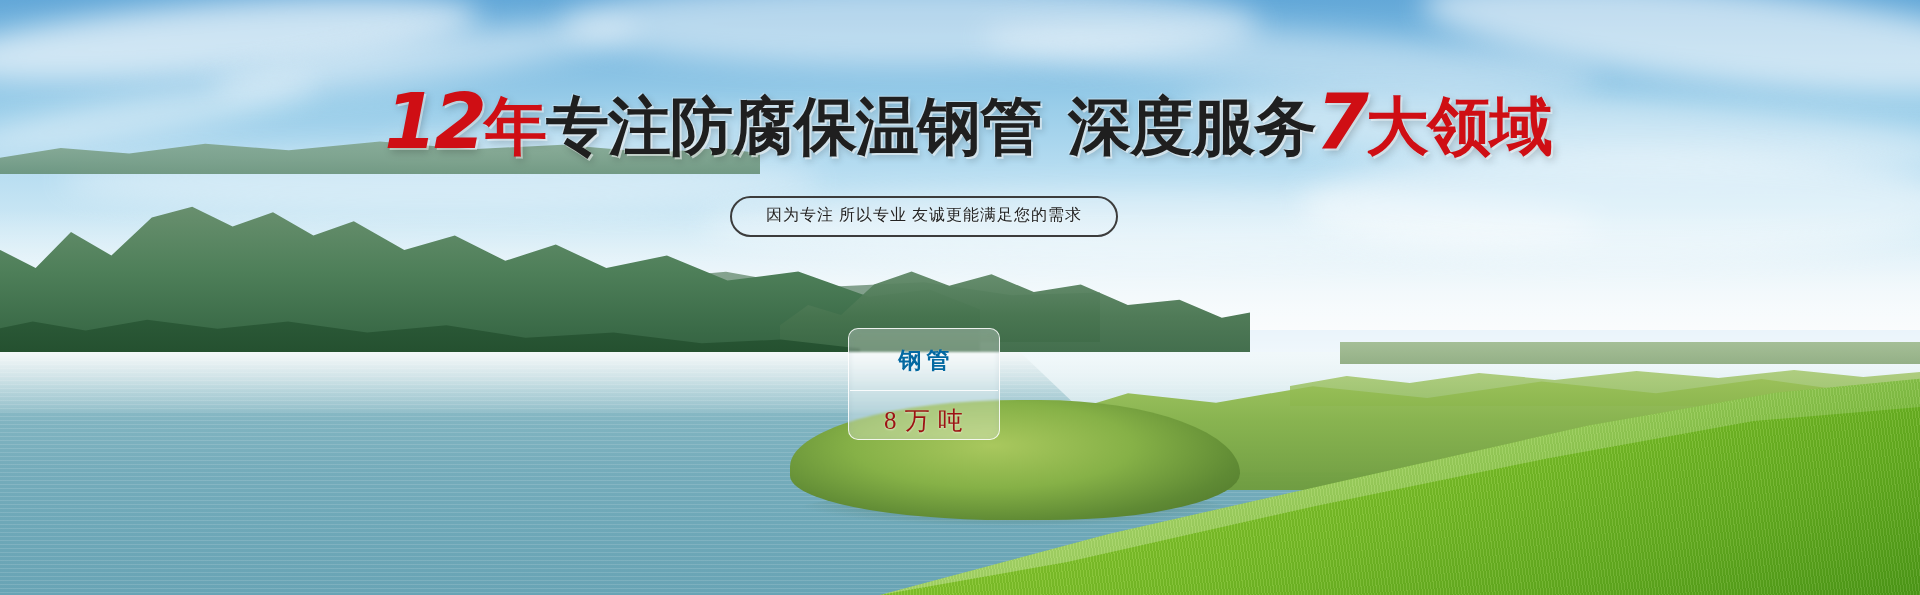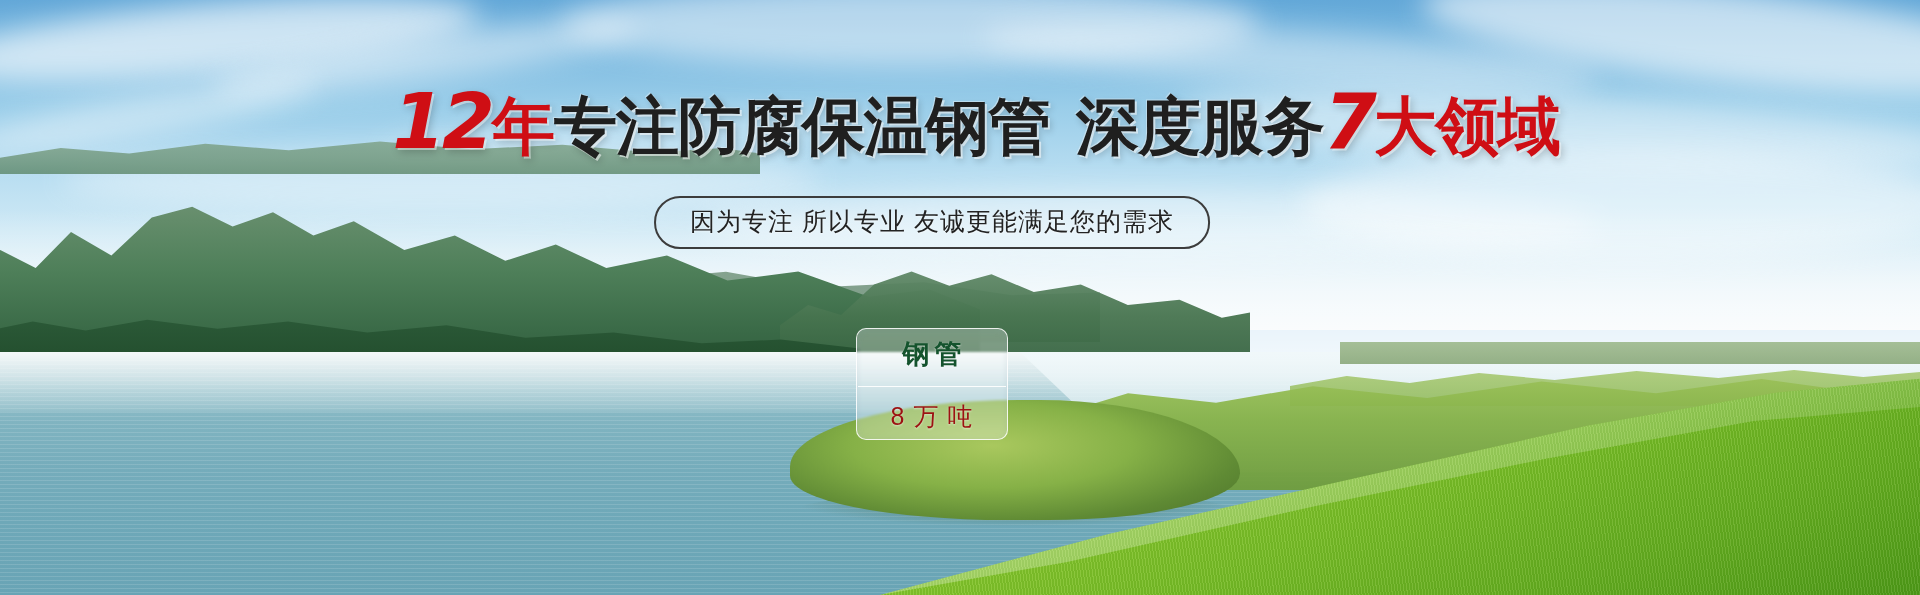--- a/index.html
+++ b/index.html
@@ -157,21 +157,21 @@
       rgba(20,80,10,.10) 1px, rgba(20,80,10,.10) 3px);
     opacity:.85;
   }
   .grass-edge{
     position:absolute; left:880px; top:360px; width:1040px; height:235px;
     clip-path:polygon(100% 8%, 100% 20%, 84% 26%, 64% 42%, 42% 62%, 18% 86%, 0% 100%, 22% 74%, 46% 50%, 68% 28%, 86% 14%);
     background:linear-gradient(160deg,rgba(255,255,255,.45),rgba(255,255,255,0));
   }
 
   
-  .content{position:absolute;left:16px;top:0;width:1832px;height:595px;}
+  .content{position:absolute;left:8px;top:0;width:1832px;height:595px;}
 
   .headline{
     position:absolute; left:0; top:84px; width:1920px;
     text-align:center;
     font-family:"DejaVu Sans","Liberation Sans",sans-serif;
     font-weight:bold;
     font-size:63px;
     line-height:1;
     letter-spacing:-1px;
     white-space:nowrap;
@@ -196,22 +196,22 @@
        2px 2px 0 rgba(255,255,255,.45),
        3px 4px 8px rgba(0,0,0,.22);
   }
   .headline .gap{display:inline-block;width:26px;}
 
   .subtitle{
     position:absolute; top:196px; left:50%; transform:translateX(-50%);
     border:2px solid #3c3c3c;
     border-radius:26px;
     padding:7px 34px 9px 34px;
-    font-family:Liberation Sans, sans-serif;
-    font-size:25px;
+    font-family:Liberation Serif, serif;
+    font-size:16px;
     color:#232323;
     white-space:nowrap;
     letter-spacing:1px;
     background:rgba(255,255,255,.04);
     text-shadow:0 1px 2px rgba(255,255,255,.6);
   }
 
   .cards{
     position:absolute; left:50%; top:328px; transform:translateX(-50%);
     display:flex; gap:6px;
@@ -219,33 +219,33 @@
   .card{
     width:150px; height:110px;
     border:1px solid rgba(255,255,255,.85);
     border-radius:10px;
     background:rgba(255,255,255,.30);
     backdrop-filter:blur(1px);
     display:flex; flex-direction:column; align-items:center;
     box-shadow:0 1px 6px rgba(120,150,160,.18) inset;
   }
   .card .cap{
-    margin-top:7px;
+    margin-top:16px;
     font-family:"DejaVu Sans","Liberation Sans",sans-serif;
-    font-size:27px; font-weight:bold; color:#14532d;
+    font-size:23px; font-weight:bold; color:#0369a1;
     letter-spacing:5px; text-indent:5px;
     text-shadow:0 1px 2px rgba(255,255,255,.55);
   }
   .card .divider{
     width:148px;height:1px;margin-top:14px;
     background:rgba(255,255,255,.9);
   }
   .card .val{
     margin-top:13px;
-    font-family:Liberation Sans, sans-serif;
+    font-family:Liberation Serif, serif;
     font-size:25px; color:#9c1212; font-weight:500;
     letter-spacing:1px;
     text-shadow:0 1px 2px rgba(255,255,255,.5);
   }
   .card .val sup{font-size:14px;vertical-align:super;}
 </style>
 </head>
 <body>
 
 <div id="banner">

